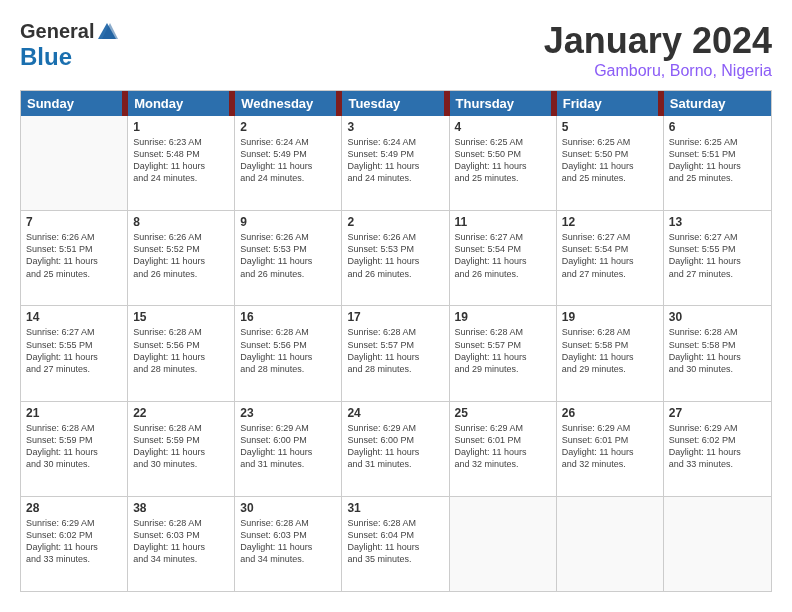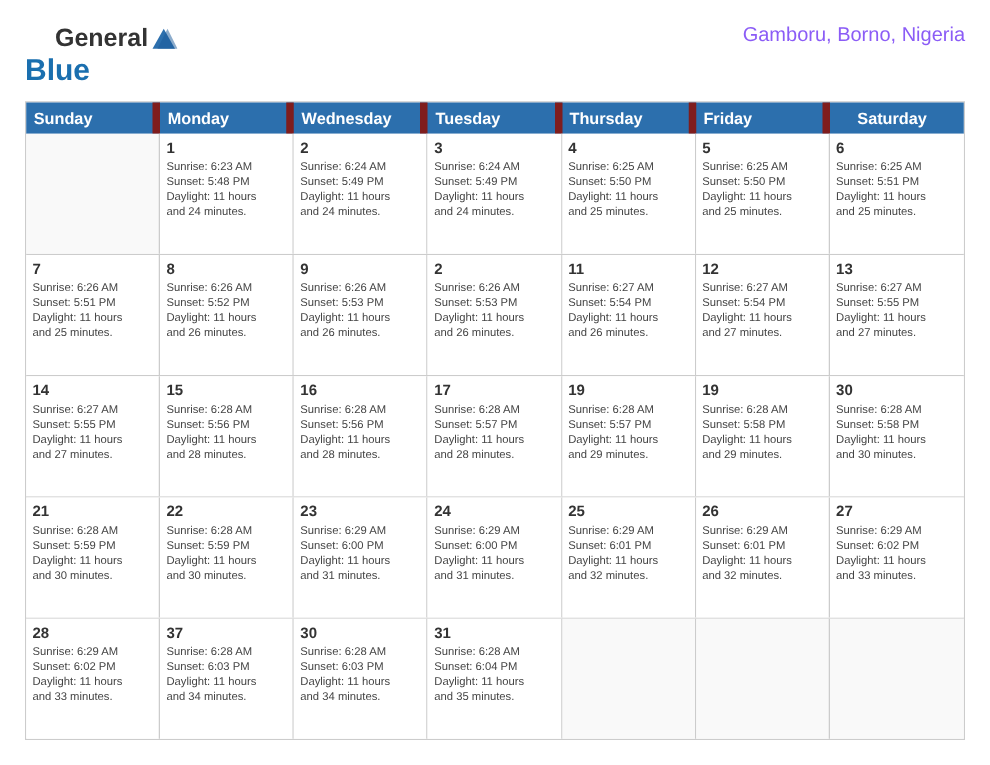--- a/index.html
+++ b/index.html
@@ -29,21 +29,20 @@
       align-items: flex-start;
     }
     .logo-text {
       display: flex;
       align-items: center;
     }
     .logo-general {
       font-size: 20px;
       font-weight: bold;
       color: #333;
-      margin-left: 24px;
     }
     .logo-blue {
       font-size: 24px;
       font-weight: bold;
       color: #1a6faf;
     }
     .logo-icon {
       width: 22px;
       height: 22px;
       margin-left: 2px;
@@ -71,21 +70,21 @@
       grid-template-columns: repeat(7, 1fr);
       background: #2c6fad;
     }
     .cal-header-cell {
       color: white;
       font-weight: bold;
       font-size: 13px;
       padding: 5px 6px;
       border-right: 6px solid #7f1d1d;
     }
-    .cal-header-cell:last-child { border-right: none; margin-left: 16px; }
+    .cal-header-cell:last-child { border-right: none; }
     .cal-body {
       flex: 1;
       display: flex;
       flex-direction: column;
     }
     .cal-week {
       display: grid;
       grid-template-columns: repeat(7, 1fr);
       flex: 1;
       border-bottom: 1px solid #ccc;
@@ -123,20 +122,21 @@
       <div class="logo-text">
         <span class="logo-general">General</span>
         <svg class="logo-icon" viewBox="0 0 22 22">
           <polygon points="11,2 20,18 2,18" fill="#2c6fad"></polygon>
           <polygon points="14,2 22,18 6,18" fill="#1a5a9a" opacity="0.5"></polygon>
         </svg>
       </div>
       <span class="logo-blue">Blue</span>
     </div>
     <div class="title-area">
+      <div class="main-title">January 2024</div>
       <div class="subtitle">Gamboru, Borno, Nigeria</div>
     </div>
   </div>
 
   <div class="calendar">
     <div class="cal-header">
     <div class="cal-header-cell">Sunday</div>
         <div class="cal-header-cell">Monday</div>
         <div class="cal-header-cell">Wednesday</div>
         <div class="cal-header-cell">Tuesday</div>
@@ -345,21 +345,21 @@
         </div>
         <div class="cal-week">
           <div class="cal-cell">
             <span class="day-num">28</span>
             <div class="day-info" style="white-space: pre-line;">Sunrise: 6:29 AM
 Sunset: 6:02 PM
 Daylight: 11 hours
 and 33 minutes.</div>
           </div>
           <div class="cal-cell">
-            <span class="day-num">37</span>
+            <span class="day-num">38</span>
             <div class="day-info" style="white-space: pre-line;">Sunrise: 6:28 AM
 Sunset: 6:03 PM
 Daylight: 11 hours
 and 34 minutes.</div>
           </div>
           <div class="cal-cell">
             <span class="day-num">30</span>
             <div class="day-info" style="white-space: pre-line;">Sunrise: 6:28 AM
 Sunset: 6:03 PM
 Daylight: 11 hours

